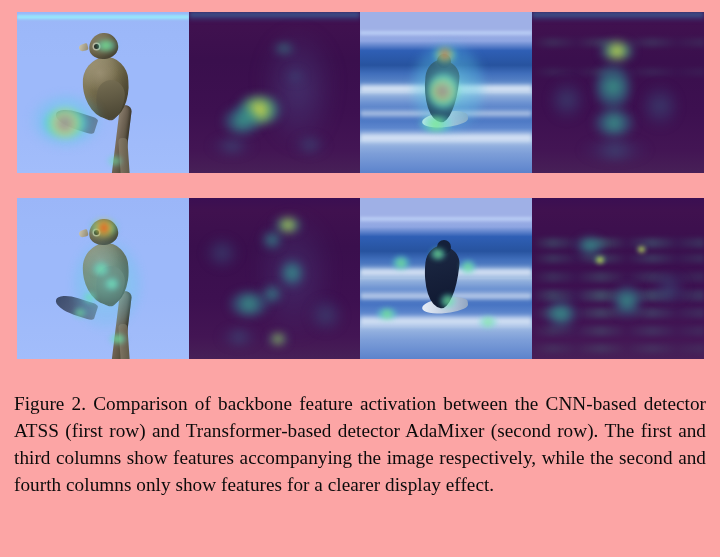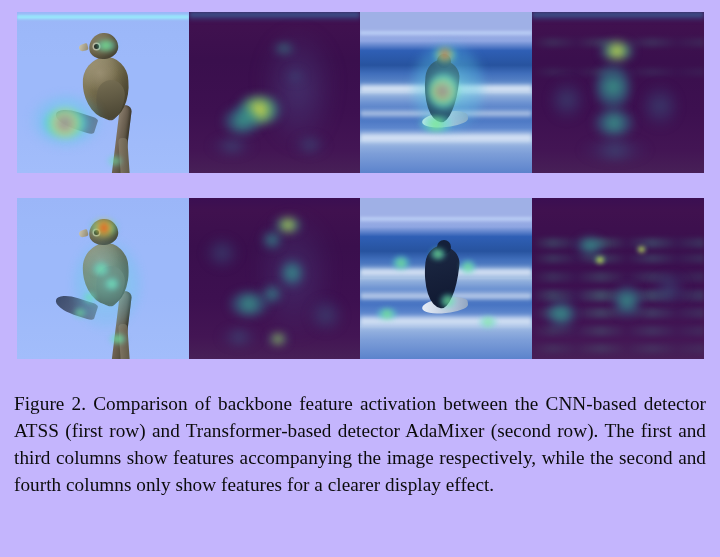--- a/index.html
+++ b/index.html
@@ -7,21 +7,21 @@
   body{
     width:720px;height:557px;
     background:#ffffff;
     font-family:"Liberation Serif",serif;
     overflow:hidden;
     position:relative;
   }
   .figure-wrap{
     position:absolute;
     left:0;top:0;width:720px;height:557px;
-    background:#c4b5fd;
+    background:#fca5a5;
   }
   
   .panel-grid{
     position:absolute;
     left:17px;top:12px;
     width:687px;height:347px;
   }
   .panel-row{
     position:absolute;
     left:0;width:687px;height:161px;

